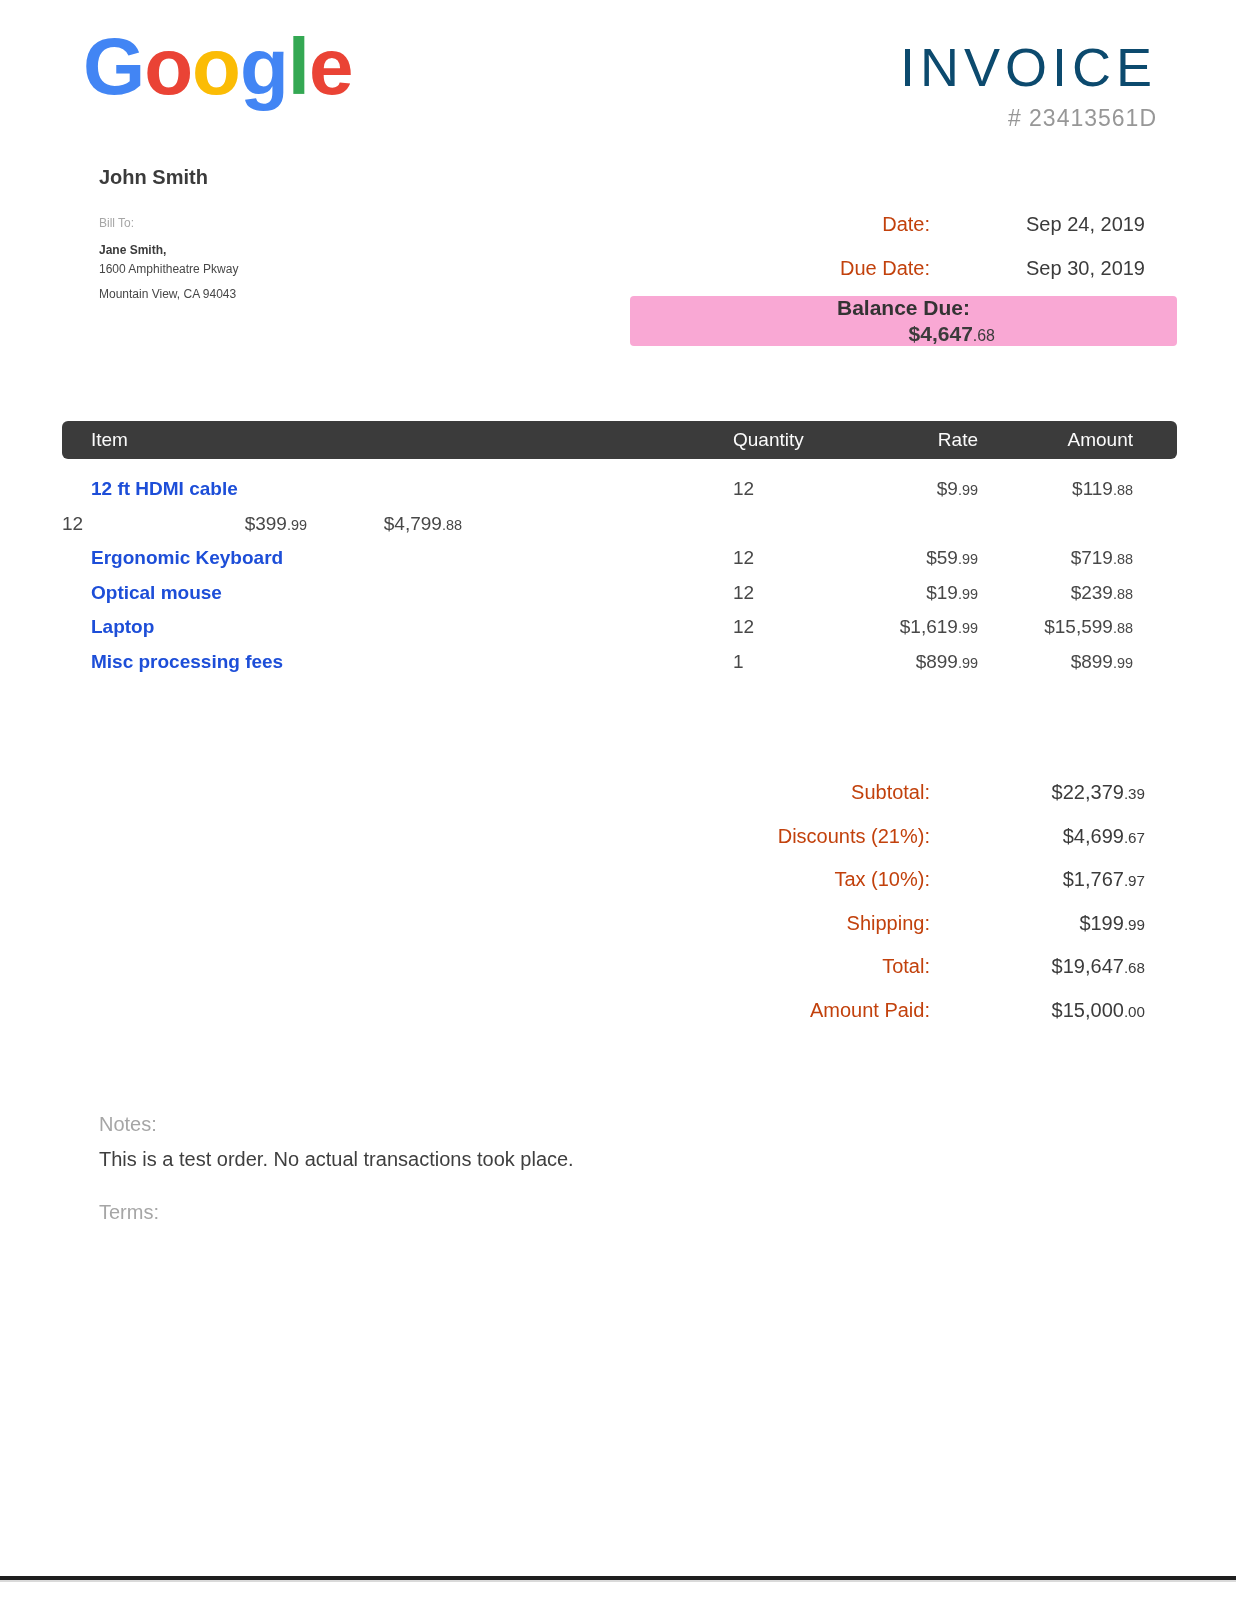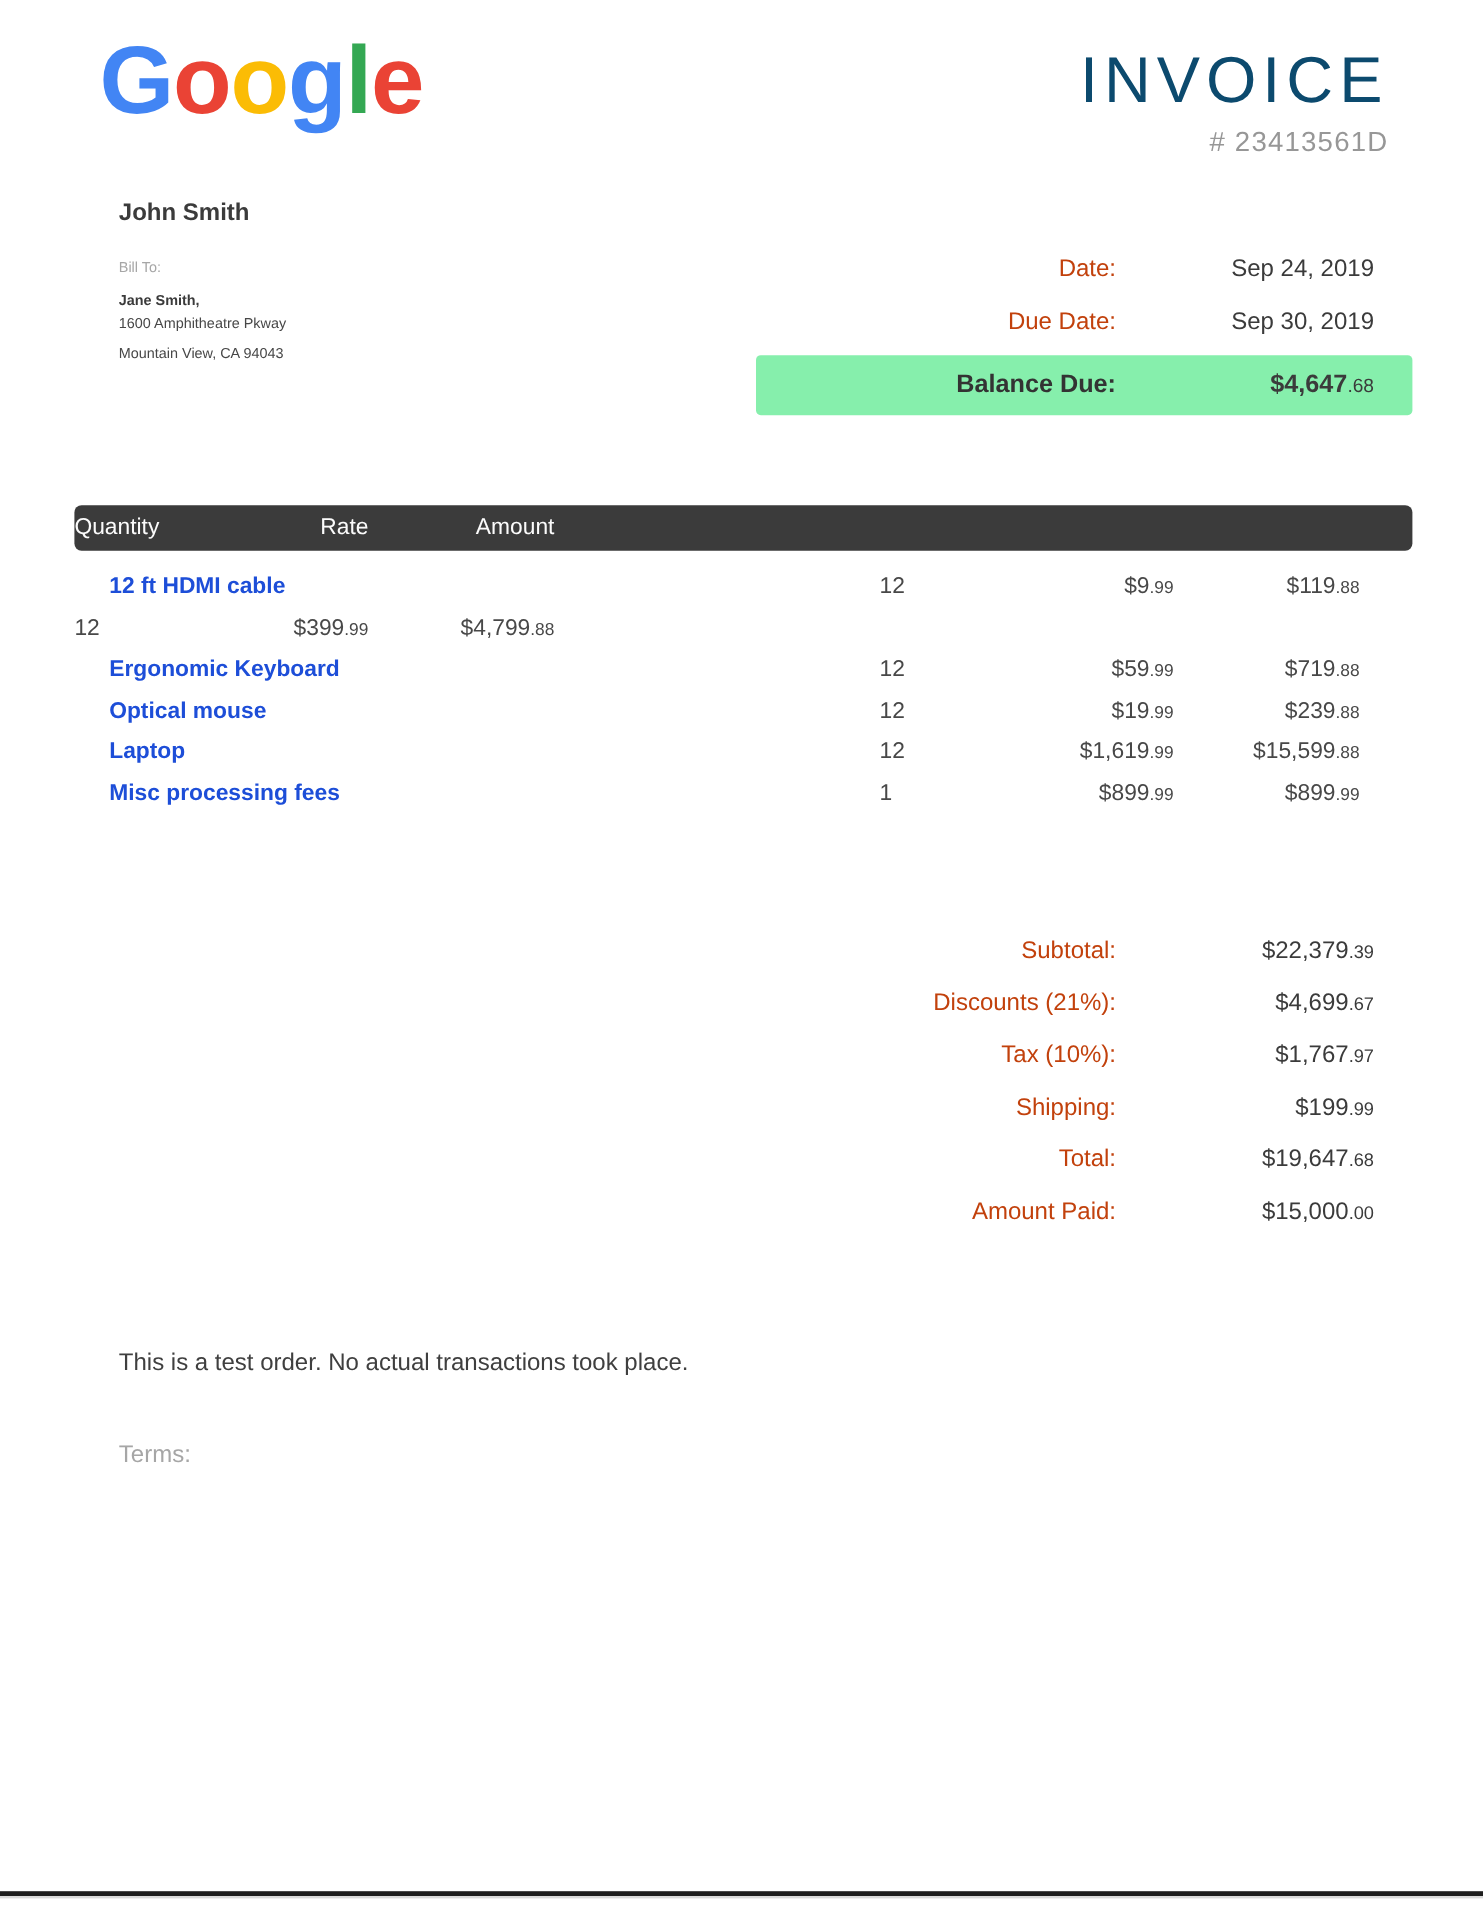--- a/index.html
+++ b/index.html
@@ -20,21 +20,21 @@
   .muted { color:#a6a6a6; }
   .billto-name { font-weight:bold; margin-top:13px; color:#3b3b3b; }
   .addr { line-height:25px; color:#474747; }
 
   
   #meta { position:absolute; top:203px; left:630px; width:547px; font-size:20px; }
   #totals { position:absolute; top:771px; left:630px; width:547px; font-size:20px; }
   .mrow { display:flex; align-items:center; height:43.5px; }
   .ml { flex:1; text-align:right; color:#c2410c; }
   .mv { width:215px; padding-right:32px; text-align:right; color:#3b3b3b; white-space:nowrap; }
-  .balance-row { height:50px; background:#86efac; border-radius:4px; margin-top:6px; font-size:21px; }
+  .balance-row { height:50px; background:#f9a8d4; border-radius:4px; margin-top:6px; font-size:21px;flex-direction:column; }
   .balance-row .ml { color:#333333; font-weight:bold; }
   .balance-row .mv { font-weight:bold; }
   .balance-row .m-cents { font-weight:400; }
   .m-cents { font-size:0.76em; }
 
   
   #items { position:absolute; top:421px; left:62px; width:1115px; font-size:19px; }
   .thead { height:38px; background:#3b3b3b; border-radius:6px; color:#fbfbfb; display:flex; align-items:center; }
   .col-item { flex:1; padding-left:29px; }
   .col-qty { width:125px; }
@@ -83,20 +83,21 @@
     <div class="mv">Sep 30, 2019</div>
   </div>
   <div class="mrow balance-row">
     <div class="ml">Balance Due:</div>
     <div class="mv"><span class="m-main">$4,647</span><span class="m-cents">.68</span></div>
   </div>
 </div>
 
 <div id="items">
   <div class="thead">
+    <div class="col-item">Item</div>
     <div class="col-qty">Quantity</div>
     <div class="col-rate">Rate</div>
     <div class="col-amt">Amount</div>
   </div>
   <div class="tbody" id="table-body">
       <div class="trow">
         <div class="col-item tname">12 ft HDMI cable</div>
         <div class="col-qty">12</div>
         <div class="col-rate"><span class="m-main">$9</span><span class="m-cents">.99</span></div>
         <div class="col-amt"><span class="m-main">$119</span><span class="m-cents">.88</span></div>
@@ -154,20 +155,21 @@
       <div class="ml">Total:</div>
       <div class="mv"><span class="m-main">$19,647</span><span class="m-cents">.68</span></div>
     </div>
     <div class="mrow">
       <div class="ml">Amount Paid:</div>
       <div class="mv"><span class="m-main">$15,000</span><span class="m-cents">.00</span></div>
     </div>
   </div>
 
 <div id="notes">
+  <div class="muted">Notes:</div>
   <div class="section-text">This is a test order. No actual transactions took place.</div>
 </div>
 
 <div id="terms">
   <div class="muted">Terms:</div>
 </div>
 
 <div id="pagebreak">
   <div class="pb-dark"></div>
   <div class="pb-light"></div>

